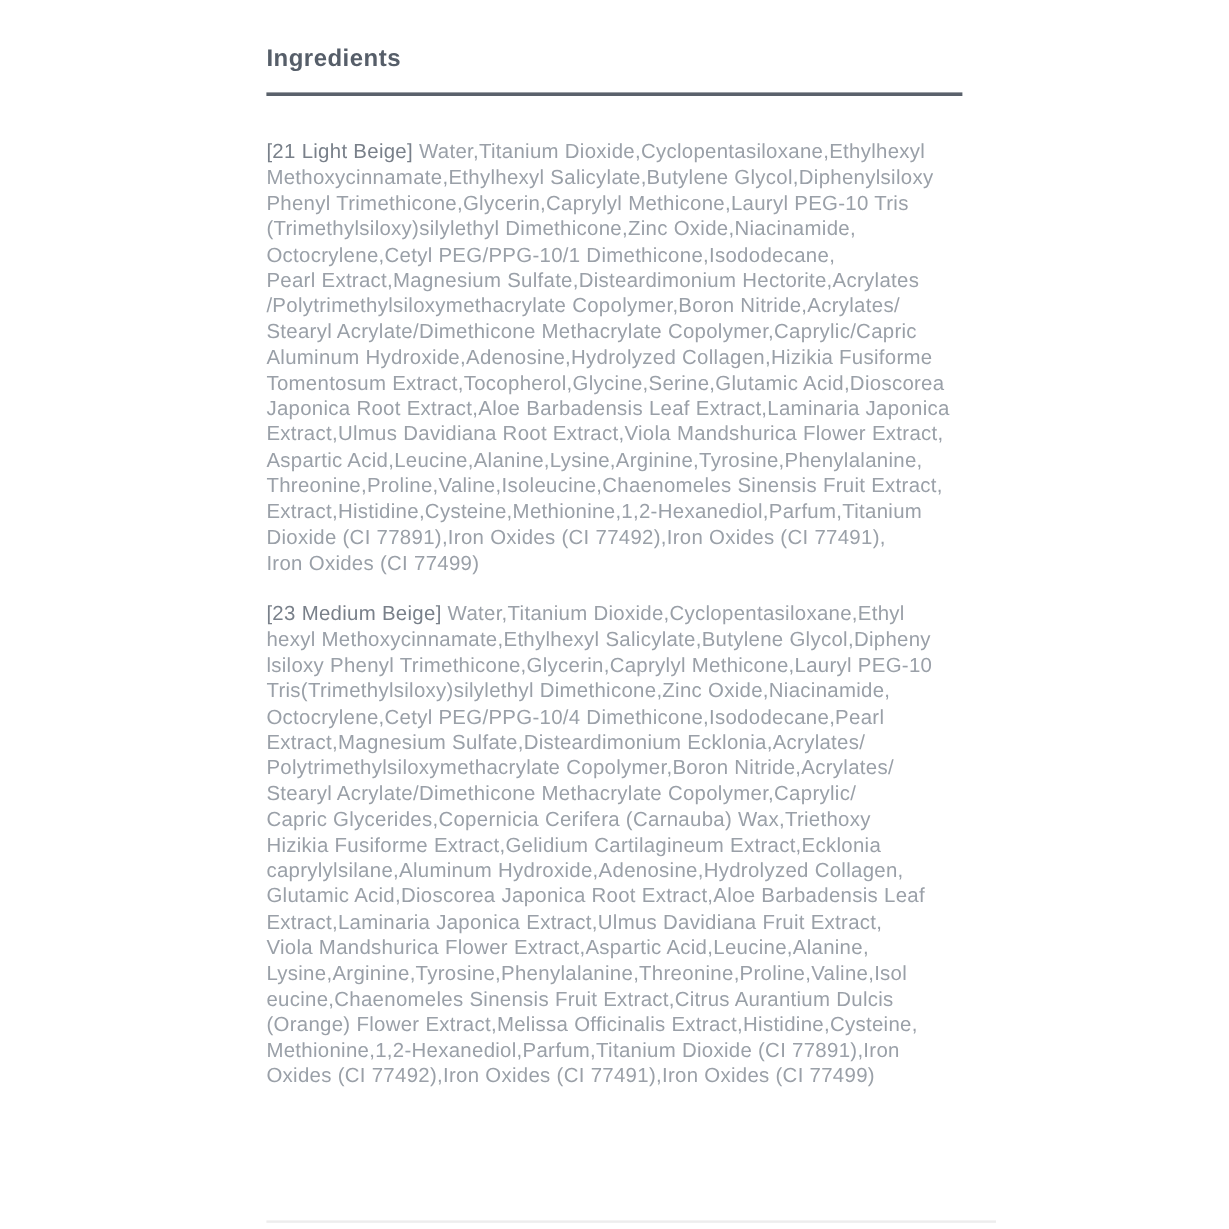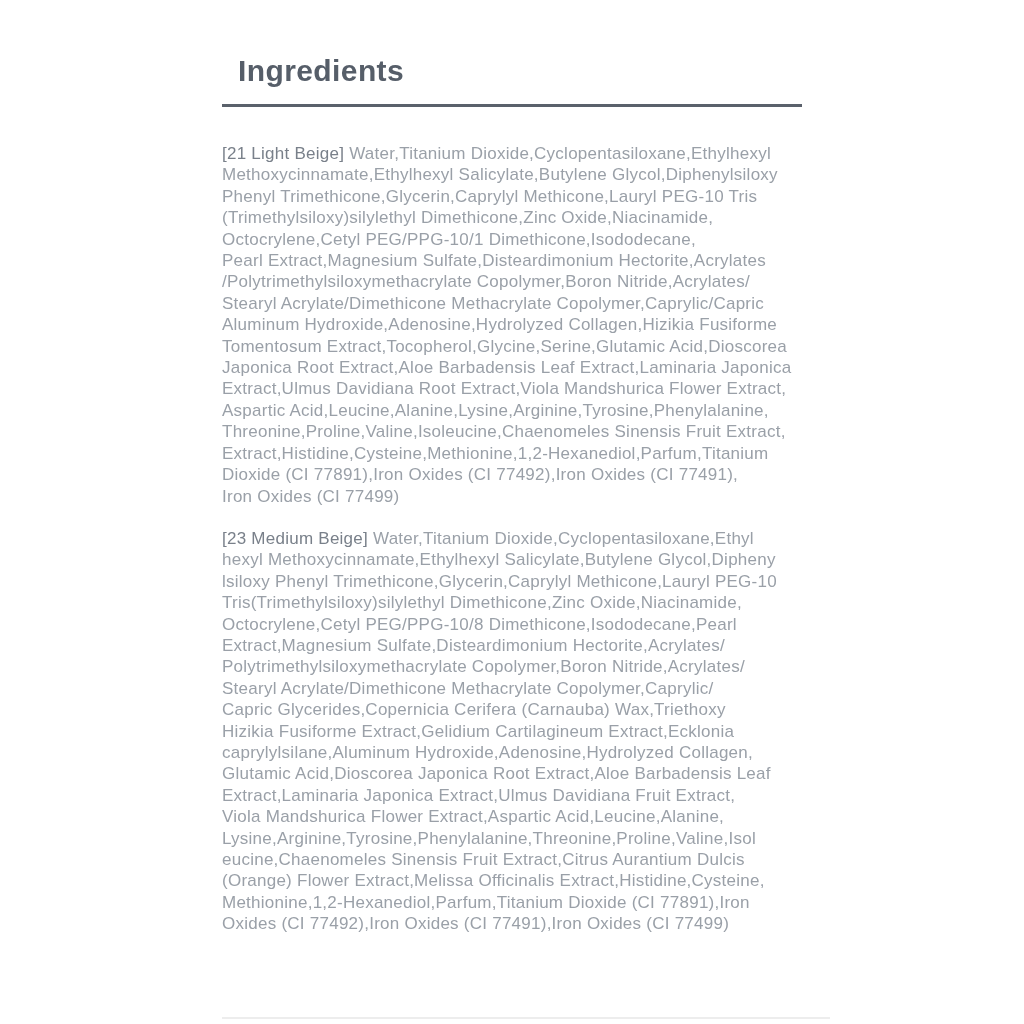--- a/index.html
+++ b/index.html
@@ -15,22 +15,22 @@
     background: #ffffff;
     overflow: hidden;
   }
   .content {
     position: absolute;
     left: 222px;
     top: 38px;
     width: 606px;
   }
   .section-title {
-    margin: 16px;
-    font-size: 30px;
+    margin: 0;
+    font-size: 20px;
     font-weight: 700;
     letter-spacing: 0.4px;
     color: #565e69;
   }
   .title-rule {
     margin-top: 16px;
     width: 580px;
     height: 3px;
     background: #5a616b;
   }
@@ -97,22 +97,22 @@
 
     <div class="shade-block">
       <div class="ing-line">
         <span class="shade-label">[23 Medium Beige]</span>
         <span>Water,Titanium Dioxide,Cyclopentasiloxane,Ethyl</span>
       </div>
       <div>
           <div class="ing-line">hexyl Methoxycinnamate,Ethylhexyl Salicylate,Butylene Glycol,Dipheny</div>
           <div class="ing-line">lsiloxy Phenyl Trimethicone,Glycerin,Caprylyl Methicone,Lauryl PEG-10</div>
           <div class="ing-line">Tris(Trimethylsiloxy)silylethyl Dimethicone,Zinc Oxide,Niacinamide,</div>
-          <div class="ing-line">Octocrylene,Cetyl PEG/PPG-10/8 Dimethicone,Isododecane,Pearl</div>
-          <div class="ing-line">Extract,Magnesium Sulfate,Disteardimonium Hectorite,Acrylates/</div>
+          <div class="ing-line">Octocrylene,Cetyl PEG/PPG-10/4 Dimethicone,Isododecane,Pearl</div>
+          <div class="ing-line">Extract,Magnesium Sulfate,Disteardimonium Ecklonia,Acrylates/</div>
           <div class="ing-line">Polytrimethylsiloxymethacrylate Copolymer,Boron Nitride,Acrylates/</div>
           <div class="ing-line">Stearyl Acrylate/Dimethicone Methacrylate Copolymer,Caprylic/</div>
           <div class="ing-line">Capric Glycerides,Copernicia Cerifera (Carnauba) Wax,Triethoxy</div>
           <div class="ing-line">Hizikia Fusiforme Extract,Gelidium Cartilagineum Extract,Ecklonia</div>
           <div class="ing-line">caprylylsilane,Aluminum Hydroxide,Adenosine,Hydrolyzed Collagen,</div>
           <div class="ing-line">Glutamic Acid,Dioscorea Japonica Root Extract,Aloe Barbadensis Leaf</div>
           <div class="ing-line">Extract,Laminaria Japonica Extract,Ulmus Davidiana Fruit Extract,</div>
           <div class="ing-line">Viola Mandshurica Flower Extract,Aspartic Acid,Leucine,Alanine,</div>
           <div class="ing-line">Lysine,Arginine,Tyrosine,Phenylalanine,Threonine,Proline,Valine,Isol</div>
           <div class="ing-line">eucine,Chaenomeles Sinensis Fruit Extract,Citrus Aurantium Dulcis</div>

